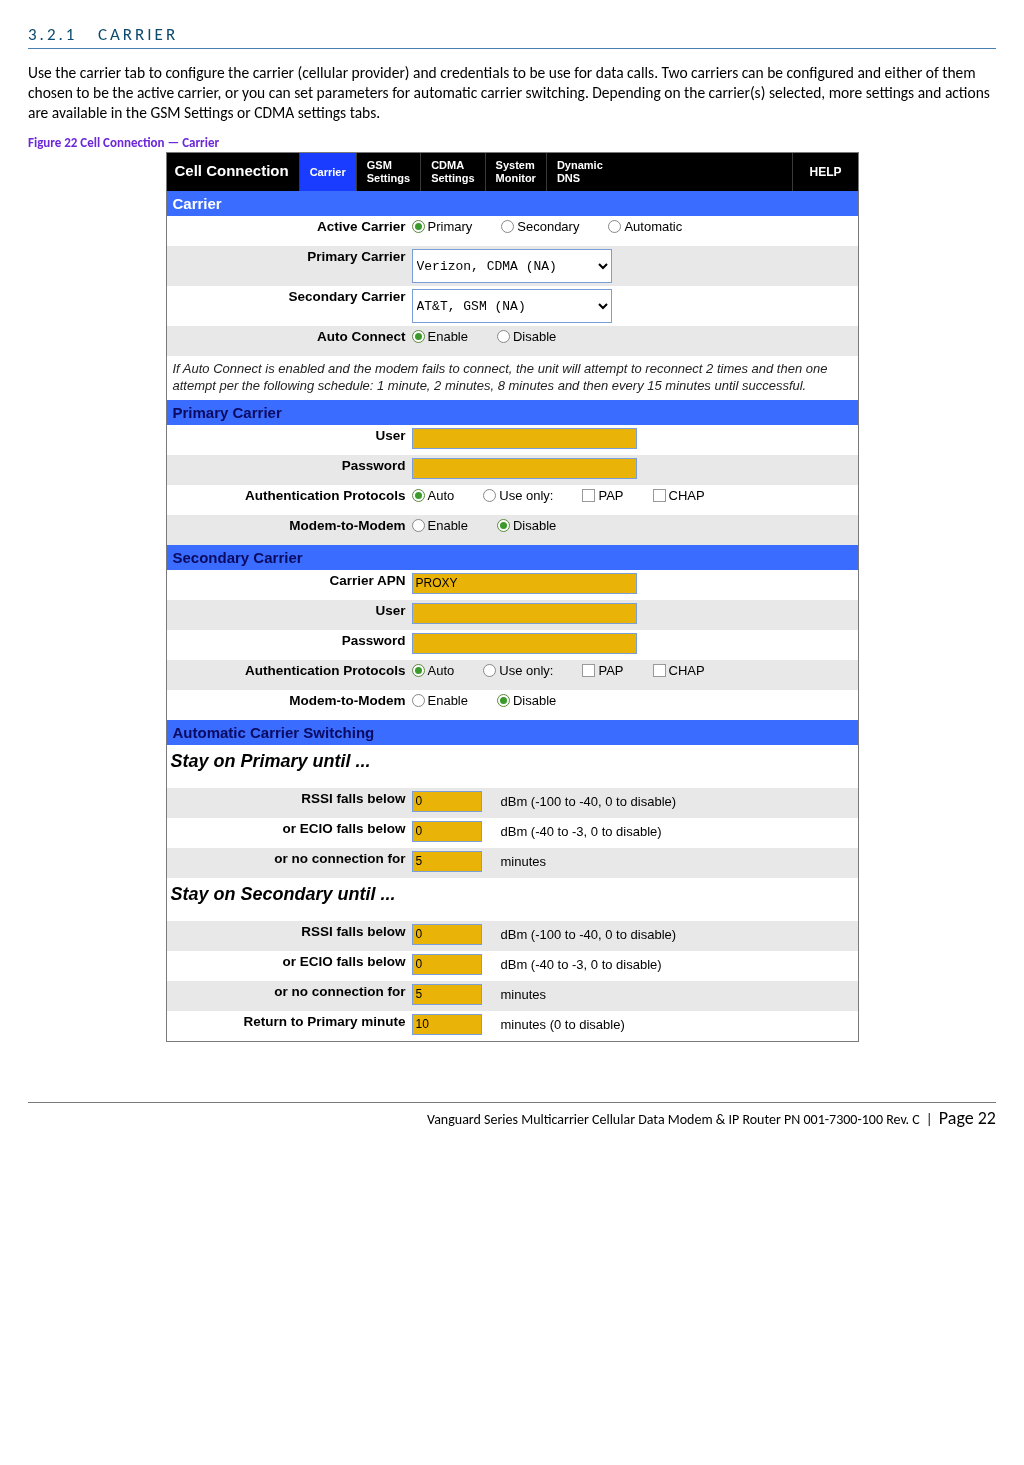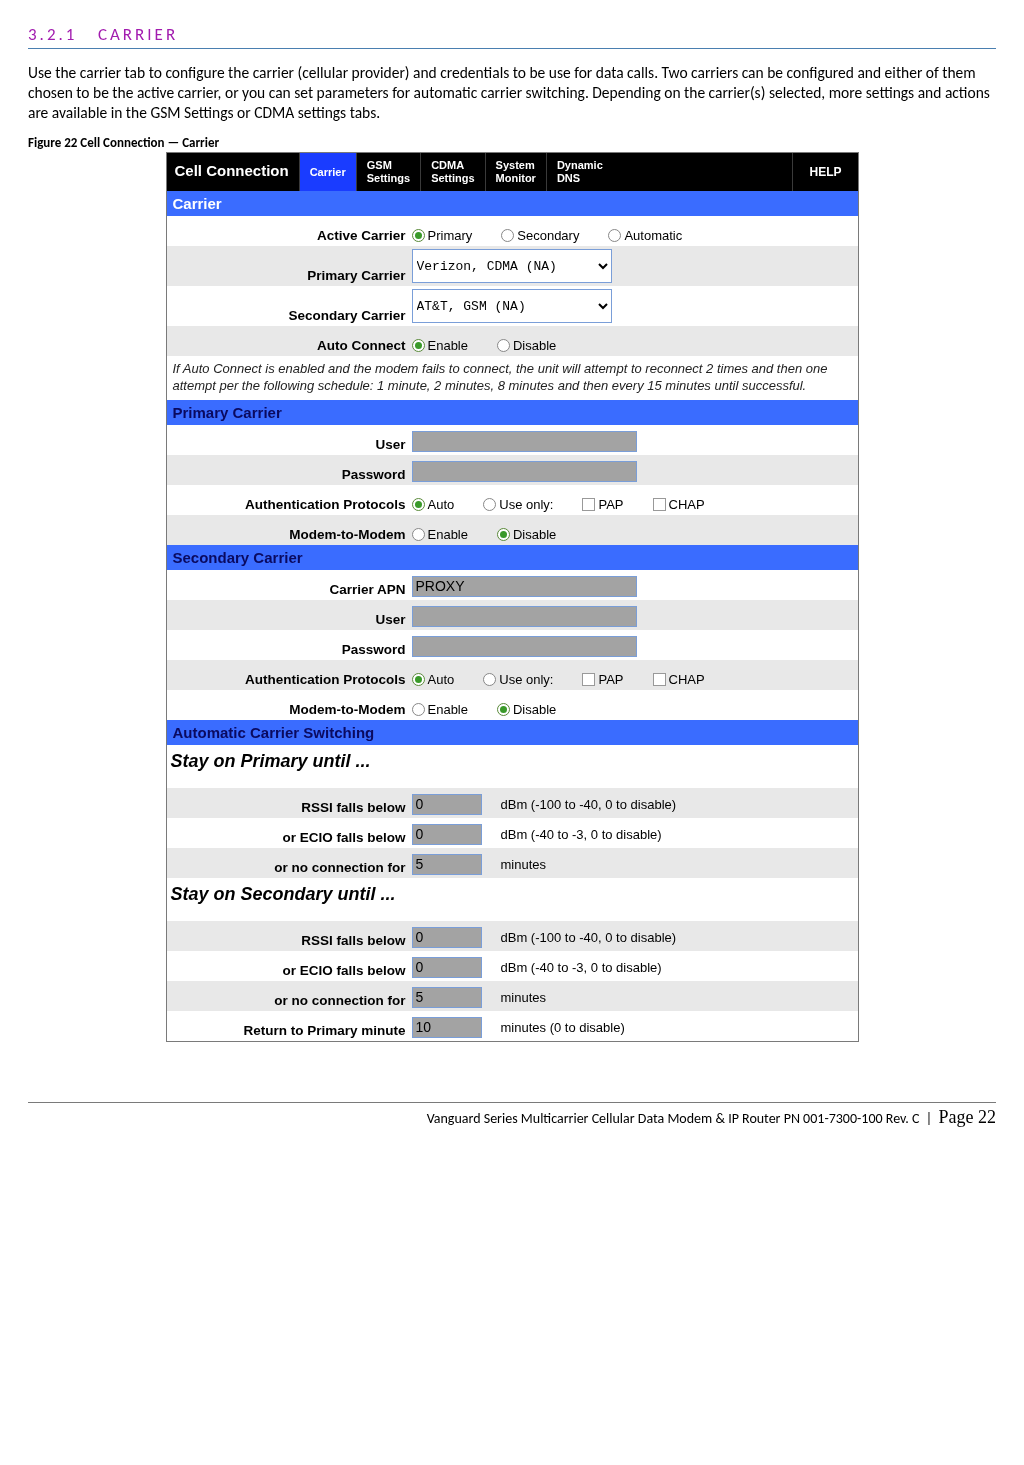--- a/index.html
+++ b/index.html
@@ -8,35 +8,35 @@
     padding: 0;
     font-family: Calibri, Arial, sans-serif;
     background: #fff;
     color: #000;
     width: 1024px;
   }
   .page {
     padding: 24px 28px 10px 28px;
   }
   .section-heading {
-    color: #a21caf;
+    color: #0c4a6e;
     font-size: 17px;
     letter-spacing: 3px;
     font-weight: 400;
     padding-bottom: 3px;
     border-bottom: 1px solid #4a7fb0;
     margin-bottom: 14px;
   }
   .intro {
     font-size: 15.5px;
     line-height: 1.3;
     margin-bottom: 12px;
   }
   .figure-caption {
-    color: #000000;
+    color: #6d28d9;
     font-weight: bold;
     font-size: 13px;
     margin-bottom: 2px;
   }
   .screenshot-wrap {
     text-align: center;
   }
   .screenshot {
     display: inline-block;
     width: 693px;
@@ -87,21 +87,21 @@
     font-weight: bold;
     font-size: 15px;
     padding: 4px 6px;
   }
   .sec-header.dark {
     color: #0a0a60;
   }
   
   .row {
     display: flex;
-    align-items: flex-end;
+    align-items: flex-start;
     min-height: 30px;
     padding: 3px 0;
   }
   .row.alt { background: #e8e8e8; }
   .row .label {
     width: 245px;
     text-align: right;
     font-weight: bold;
     padding-right: 6px;
     font-size: 13.5px;
@@ -153,23 +153,23 @@
     width: 200px;
     height: 34px;
     font-family: "Courier New", monospace;
     font-size: 13px;
     border: 1px solid #7a9ed8;
     background: #fff;
   }
   input.txt {
     height: 21px;
     border: 1px solid #7a9ed8;
-    background: #a3a3a3;
+    background: #eab308;
     padding: 0 3px;
-    font-size: 14px;
+    font-size: 12px;
   }
   .txt.w-wide { width: 225px; }
   .txt.w-num  { width: 70px; }
   .note {
     font-style: italic;
     font-size: 13px;
     padding: 5px 8px 6px 6px;
     line-height: 1.25;
     color: #222;
   }
@@ -196,21 +196,20 @@
   
   .page-footer {
     border-top: 1px solid #7a7a7a;
     margin-top: 60px;
     padding-top: 4px;
     text-align: right;
     font-size: 14px;
   }
   .page-footer .pg {
     font-size: 18px;
-    font-family: Liberation Serif, serif;
   }
 </style>
 </head>
 <body>
 
 <div class="page">
   <div class="section-heading">
     <span>3.2.1</span>&nbsp;&nbsp;
     <span>CARRIER</span>
   </div>

